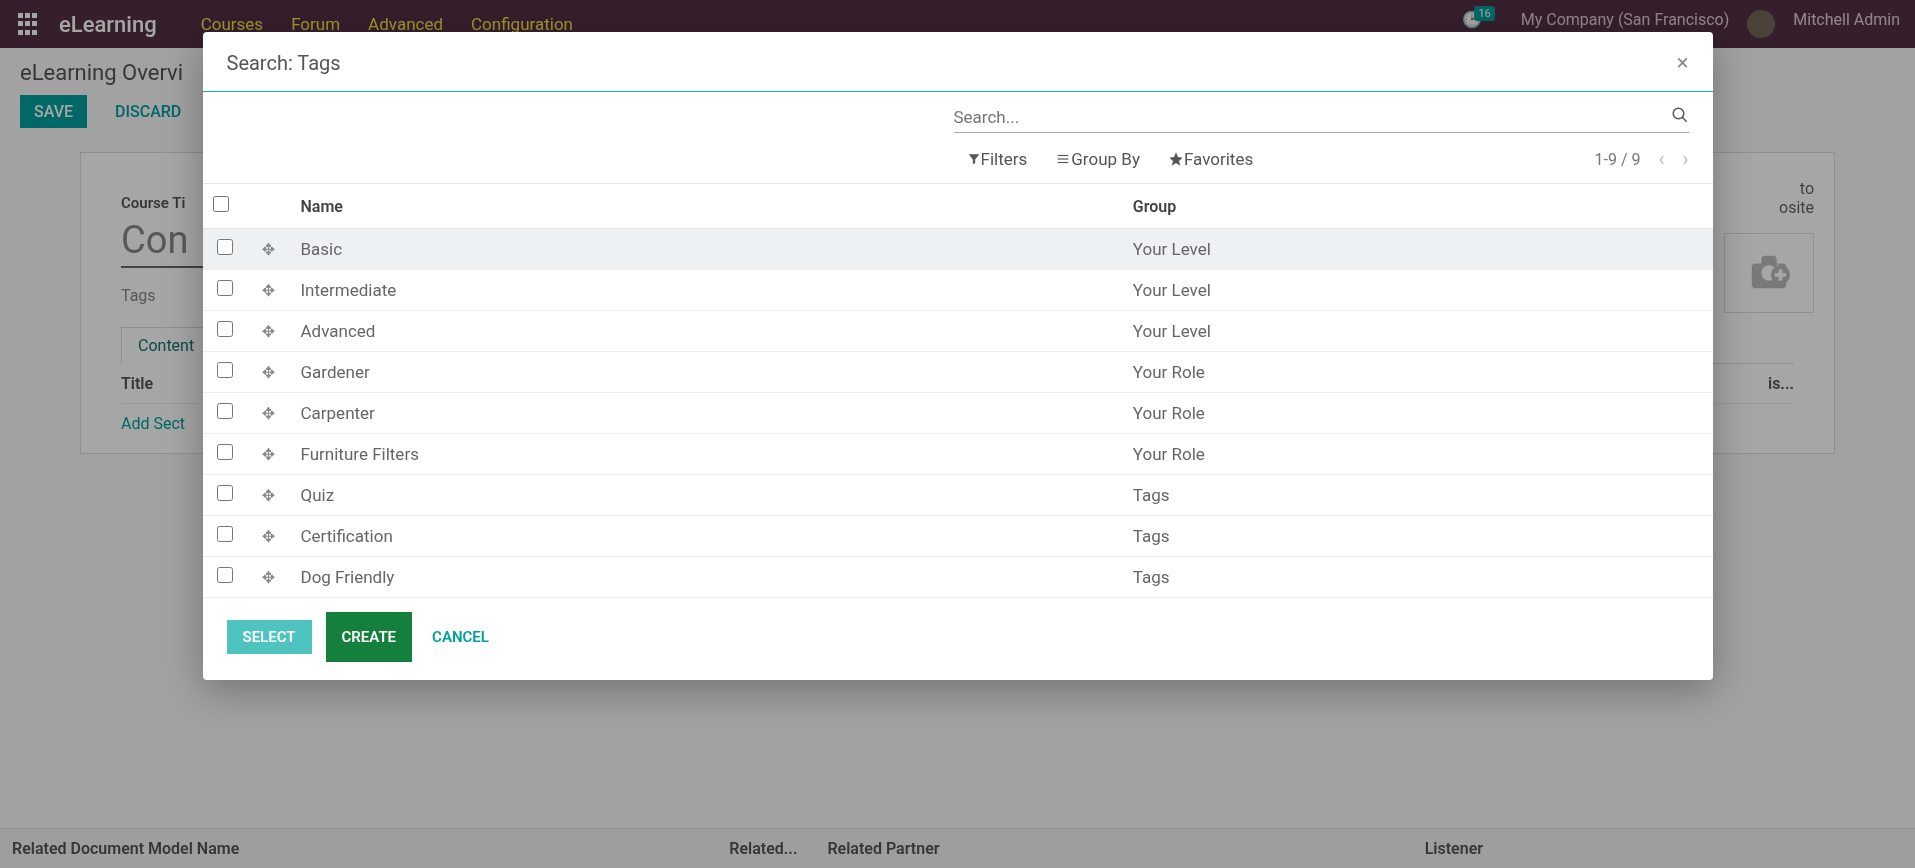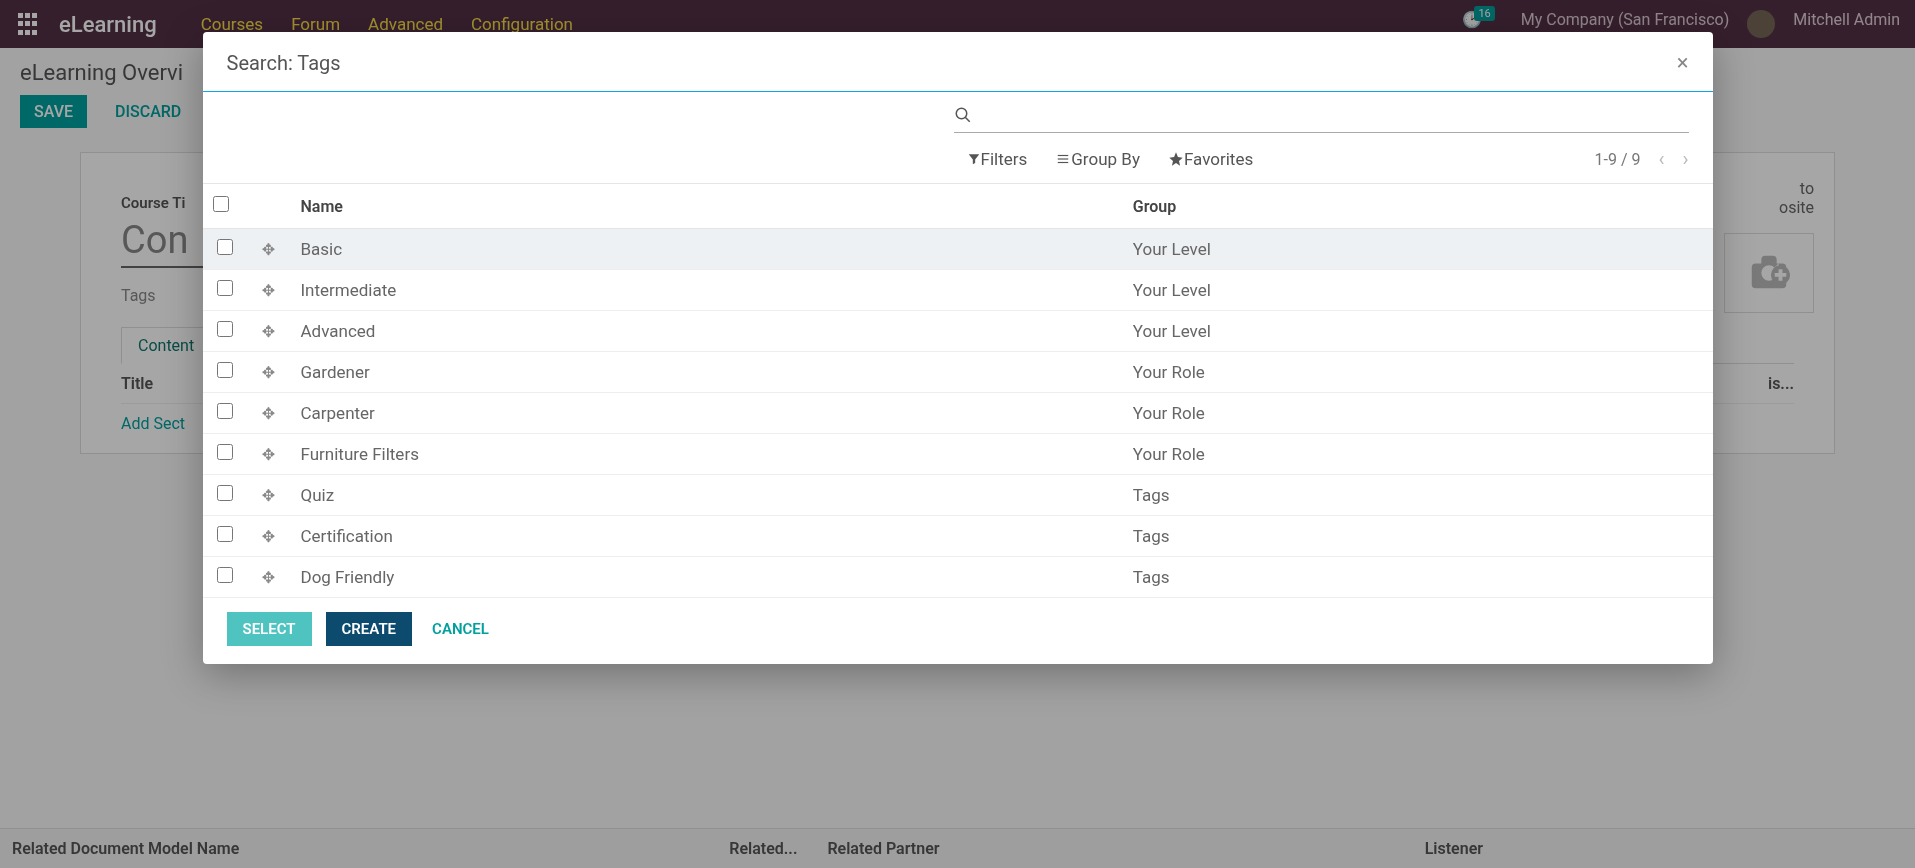--- a/index.html
+++ b/index.html
@@ -98,21 +98,21 @@
 .cb-col { width:44px; text-align:center; }
 .drag-col { width:44px; text-align:center; color:#aaa; }
 input[type=checkbox] { width:16px; height:16px; }
 .drag-handle { color:#888; font-size:16px; cursor:grab; }
 
 .modal-footer {
   padding: 14px 24px 18px 24px;
   display:flex; gap: 14px; align-items:center;
 }
 .btn-select { background:#4fc3c0; color:#fff; padding:8px 16px; font-size:15px; font-weight:600; border:none; cursor:pointer; }
-.btn-create { background:#0c4a6e; color:#fff; padding:8px 16px; font-size:15px; font-weight:600; border:none; cursor:pointer; }
+.btn-create { background:#15803d; color:#fff; padding:16px 16px; font-size:15px; font-weight:600; border:none; cursor:pointer; }
 .btn-cancel { background:transparent; color:#00a09d; padding:8px 6px; font-size:15px; font-weight:600; border:none; cursor:pointer; }
 
 
 .bottom-row { position:absolute; bottom:0; left:0; width:100%; background:#f3f3f3; border-top:1px solid #ddd; padding: 10px 12px; display:flex; gap:80px; font-size:16px; color:#555; font-weight:600; }
 .bottom-row span:nth-child(2){ margin-left:410px;}
 .bottom-row span:nth-child(3){ margin-left:-50px;}
 .bottom-row span:nth-child(4){ margin-left:auto; margin-right:420px;}
 </style>
 </head>
 <body>
@@ -192,20 +192,21 @@
 
 <div class="modal">
   <div class="modal-header">
     <span class="modal-title">Search: Tags</span>
     <span class="modal-close">×</span>
   </div>
 
   <div class="modal-toolbar">
     <div class="search-row">
       <div class="search-box">
+        <input placeholder="Search..." style="">
         <span class="search-icon">
           <svg viewBox="0 0 24 24" width="18" height="18" fill="none" stroke="#555" stroke-width="2">
               <circle cx="10" cy="10" r="7"></circle>
               <line x1="21" y1="21" x2="15" y2="15"></line>
             </svg>
         </span>
       </div>
     </div>
     <div class="toolbar-row">
       <div class="toolbar-left">

